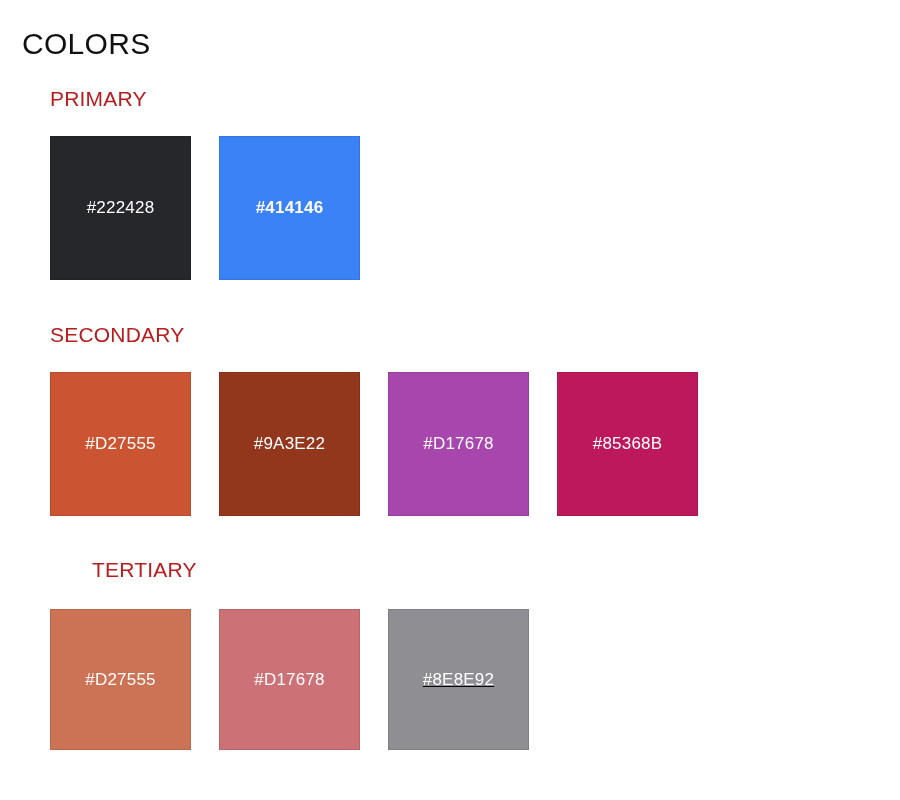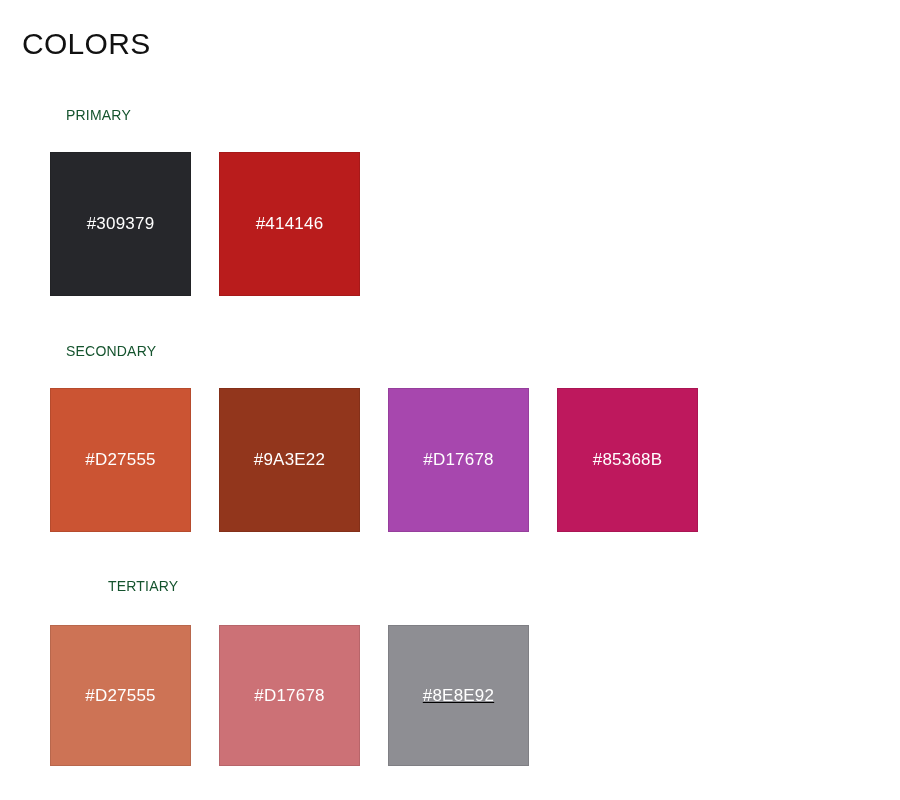--- a/index.html
+++ b/index.html
@@ -40,27 +40,27 @@
   .section {
     position: absolute;
     left: 0;
     width: 900px;
   }
   .section-primary   { top: 86px; }
   .section-secondary { top: 322px; }
   .section-tertiary  { top: 557px; }
 
   .section-heading {
-    font-size: 14px;
+    font-size: 21px;
     line-height: 26px;
     font-weight: 400;
     letter-spacing: 0.2px;
-    color: #14532d;
+    color: #b91c1c;
     white-space: nowrap;
-    margin: 16px;
+    margin: 0;
   }
   .section-primary   .section-heading { padding-left: 50px; }
   .section-secondary .section-heading { padding-left: 50px; }
   .section-tertiary  .section-heading { padding-left: 92px; }
 
   
   .swatch-row {
     display: flex;
     align-items: flex-start;
     padding-left: 50px;
@@ -99,23 +99,23 @@
 <body style="background-color: rgb(255, 255, 255);">
 
 <div class="page">
 
   <div class="page-title">COLORS</div>
 
   <div class="section section-primary">
     <div class="section-heading">PRIMARY</div>
     <div class="swatch-row">
       <div class="swatch" style="background-color: rgb(38, 39, 43);">
-        <span class="swatch-label">#309379</span>
+        <span class="swatch-label">#222428</span>
       </div>
-      <div class="swatch" style="background-color: #b91c1c;">
+      <div class="swatch" style="background-color: #3b82f6; font-weight: bold;">
         <span class="swatch-label">#414146</span>
       </div>
     </div>
   </div>
 
   <div class="section section-secondary">
     <div class="section-heading">SECONDARY</div>
     <div class="swatch-row">
       <div class="swatch" style="background-color: rgb(203, 84, 51);">
         <span class="swatch-label">#D27555</span>

